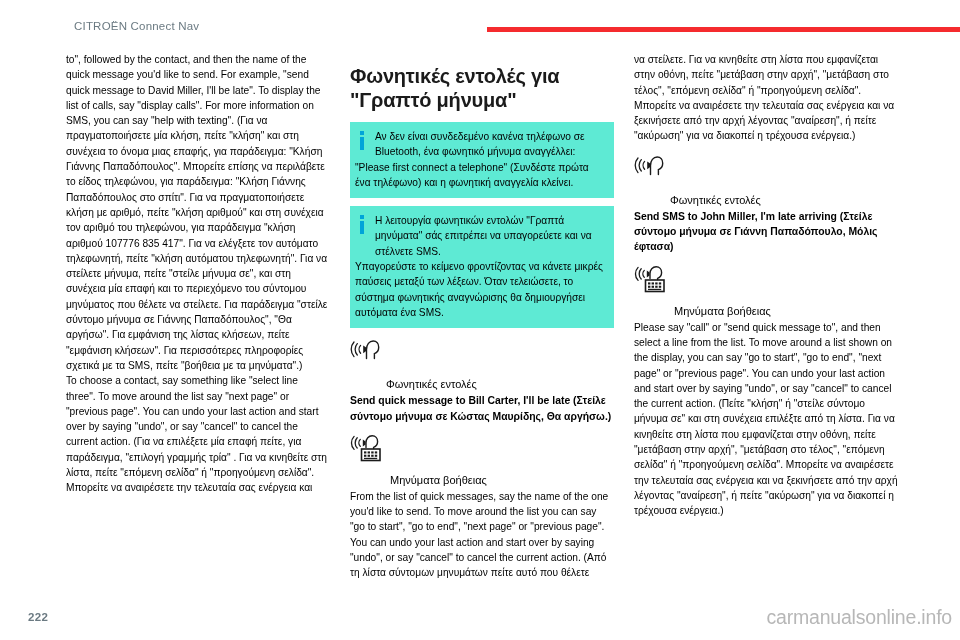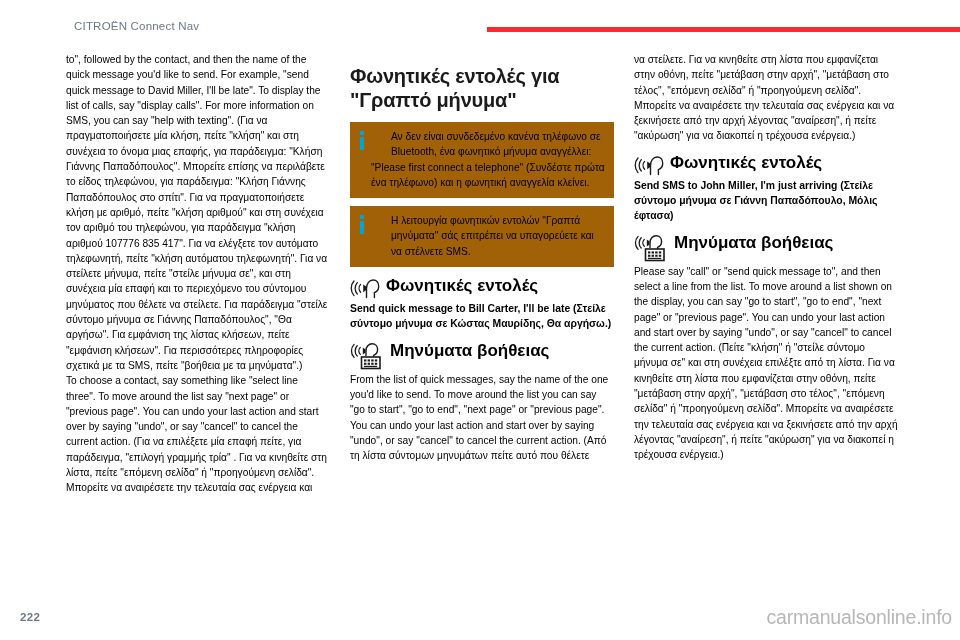--- a/index.html
+++ b/index.html
@@ -70,23 +70,23 @@
     font-size: 20px;
     line-height: 24px;
     font-weight: bold;
     margin: 12px 0 10px 0;
     color: #1b1b1b;
     letter-spacing: -0.2px;
   }
 
   
   .note {
-    background: #a16207;
+    background: #5eead4;
     margin: 8px 0 8px 0;
-    padding: 7px 9px 8px 21px;
+    padding: 7px 9px 8px 5px;
     position: relative;
     font-size: 10.2px;
     line-height: 15.3px;
   }
   .note .note-icon {
     display: inline-block;
     width: 9px;
     position: absolute;
     left: 9px;
     top: 9px;
@@ -121,45 +121,46 @@
   .cmd-block {
     margin: 10px 0 0 0;
   }
   .cmd-head {
     display: flex;
     align-items: flex-start;
     gap: 6px;
     margin-bottom: 2px;
   }
   .cmd-label {
-    font-weight: bold;
-    font-size: 17px;
+    font-weight: normal;
+    font-size: 11px;
     line-height: 14px;
     padding-top: 2px;
+    margin-top: 37px;
   }
   .cmd-text {
     font-weight: bold;
     font-size: 10.4px;
     line-height: 15.3px;
     margin: 0;
   }
   .cmd-text-plain {
     font-size: 10.2px;
     line-height: 15.3px;
     margin: 0;
   }
   svg.icon-speak, svg.icon-keyboard {
     display: block;
     flex: 0 0 auto;
   }
 
   
   #page-number {
     position: absolute;
-    left: 20px;
+    left: 28px;
     top: 611px;
     font-size: 11.5px;
     color: #6b7a82;
     font-weight: bold;
     letter-spacing: 0.3px;
   }
   #watermark {
     position: absolute;
     right: 8px;
     top: 606px;
@@ -199,20 +200,21 @@
       </div>
     </div>
 
     <div class="note">
       <span class="note-icon">
         <span class="i-dot"></span>
           <span class="i-stem"></span>
       </span>
       <div class="note-body">
         <span class="indent-head">Η λειτουργία φωνητικών εντολών "Γραπτά μηνύματα" σάς επιτρέπει να υπαγορεύετε και να στέλνετε SMS.</span>
+        <span class="hang">Υπαγορεύστε το κείμενο φροντίζοντας να κάνετε μικρές παύσεις μεταξύ των λέξεων. Όταν τελειώσετε, το σύστημα φωνητικής αναγνώρισης θα δημιουργήσει αυτόματα ένα SMS.</span>
       </div>
     </div>
 
     <div class="cmd-block">
       <div class="cmd-head">
         <svg class="icon-speak" width="30" height="22" viewBox="0 0 30 22">
           <path d="M16.5 20.5 L16.5 11.5 C16.5 6.4 19.3 3.0 23.2 3.0 C26.6 3.0 28.7 5.6 28.7 9.2 C28.7 12.4 27.0 14.6 24.4 15.6 L24.4 20.5" fill="none" stroke="#1b1b1b" stroke-width="1.4" stroke-linecap="round"></path>
           <path d="M16.2 9.6 L13.2 7.4 L13.2 15.2 L16.2 13.0 Z" fill="#1b1b1b"></path>
           <path d="M10.6 7.4 C8.6 9.6 8.6 13.0 10.6 15.2" fill="none" stroke="#1b1b1b" stroke-width="1.3" stroke-linecap="round"></path>
           <path d="M7.3 5.6 C4.4 8.8 4.4 13.8 7.3 17.0" fill="none" stroke="#1b1b1b" stroke-width="1.3" stroke-linecap="round"></path>
@@ -255,21 +257,21 @@
       <div class="cmd-head">
         <svg class="icon-speak" width="30" height="22" viewBox="0 0 30 22">
           <path d="M16.5 20.5 L16.5 11.5 C16.5 6.4 19.3 3.0 23.2 3.0 C26.6 3.0 28.7 5.6 28.7 9.2 C28.7 12.4 27.0 14.6 24.4 15.6 L24.4 20.5" fill="none" stroke="#1b1b1b" stroke-width="1.4" stroke-linecap="round"></path>
           <path d="M16.2 9.6 L13.2 7.4 L13.2 15.2 L16.2 13.0 Z" fill="#1b1b1b"></path>
           <path d="M10.6 7.4 C8.6 9.6 8.6 13.0 10.6 15.2" fill="none" stroke="#1b1b1b" stroke-width="1.3" stroke-linecap="round"></path>
           <path d="M7.3 5.6 C4.4 8.8 4.4 13.8 7.3 17.0" fill="none" stroke="#1b1b1b" stroke-width="1.3" stroke-linecap="round"></path>
           <path d="M4.0 4.0 C0.3 8.0 0.3 14.6 4.0 18.6" fill="none" stroke="#1b1b1b" stroke-width="1.3" stroke-linecap="round"></path>
         </svg>
         <span class="cmd-label">Φωνητικές εντολές</span>
       </div>
-      <p class="cmd-text">Send SMS to John Miller, I'm just arriving (Στείλε σύντομο μήνυμα σε Γιάννη Παπαδόπουλο, Μόλις έφτασα)</p>
+      <p class="cmd-text">Send SMS to John Miller, I'm late arriving (Στείλε σύντομο μήνυμα σε Γιάννη Παπαδόπουλο, Μόλις έφτασα)</p>
     </div>
 
     <div class="cmd-block">
       <div class="cmd-head">
         <svg class="icon-keyboard" width="34" height="28" viewBox="0 0 34 28">
           <path d="M16.0 13.5 L16.0 8.5 C16.0 4.6 18.6 1.8 22.2 1.8 C25.5 1.8 27.6 4.2 27.6 7.5 C27.6 10.4 26.0 12.4 23.6 13.4 L23.6 14.6" fill="none" stroke="#1b1b1b" stroke-width="1.4" stroke-linecap="round"></path>
           <path d="M15.6 7.4 L12.8 5.4 L12.8 12.4 L15.6 10.4 Z" fill="#1b1b1b"></path>
           <path d="M10.3 5.4 C8.4 7.4 8.4 10.4 10.3 12.4" fill="none" stroke="#1b1b1b" stroke-width="1.3" stroke-linecap="round"></path>
           <path d="M7.2 3.8 C4.5 6.6 4.5 11.2 7.2 14.0" fill="none" stroke="#1b1b1b" stroke-width="1.3" stroke-linecap="round"></path>
           <path d="M4.1 2.4 C0.6 6.0 0.6 11.8 4.1 15.4" fill="none" stroke="#1b1b1b" stroke-width="1.3" stroke-linecap="round"></path>

